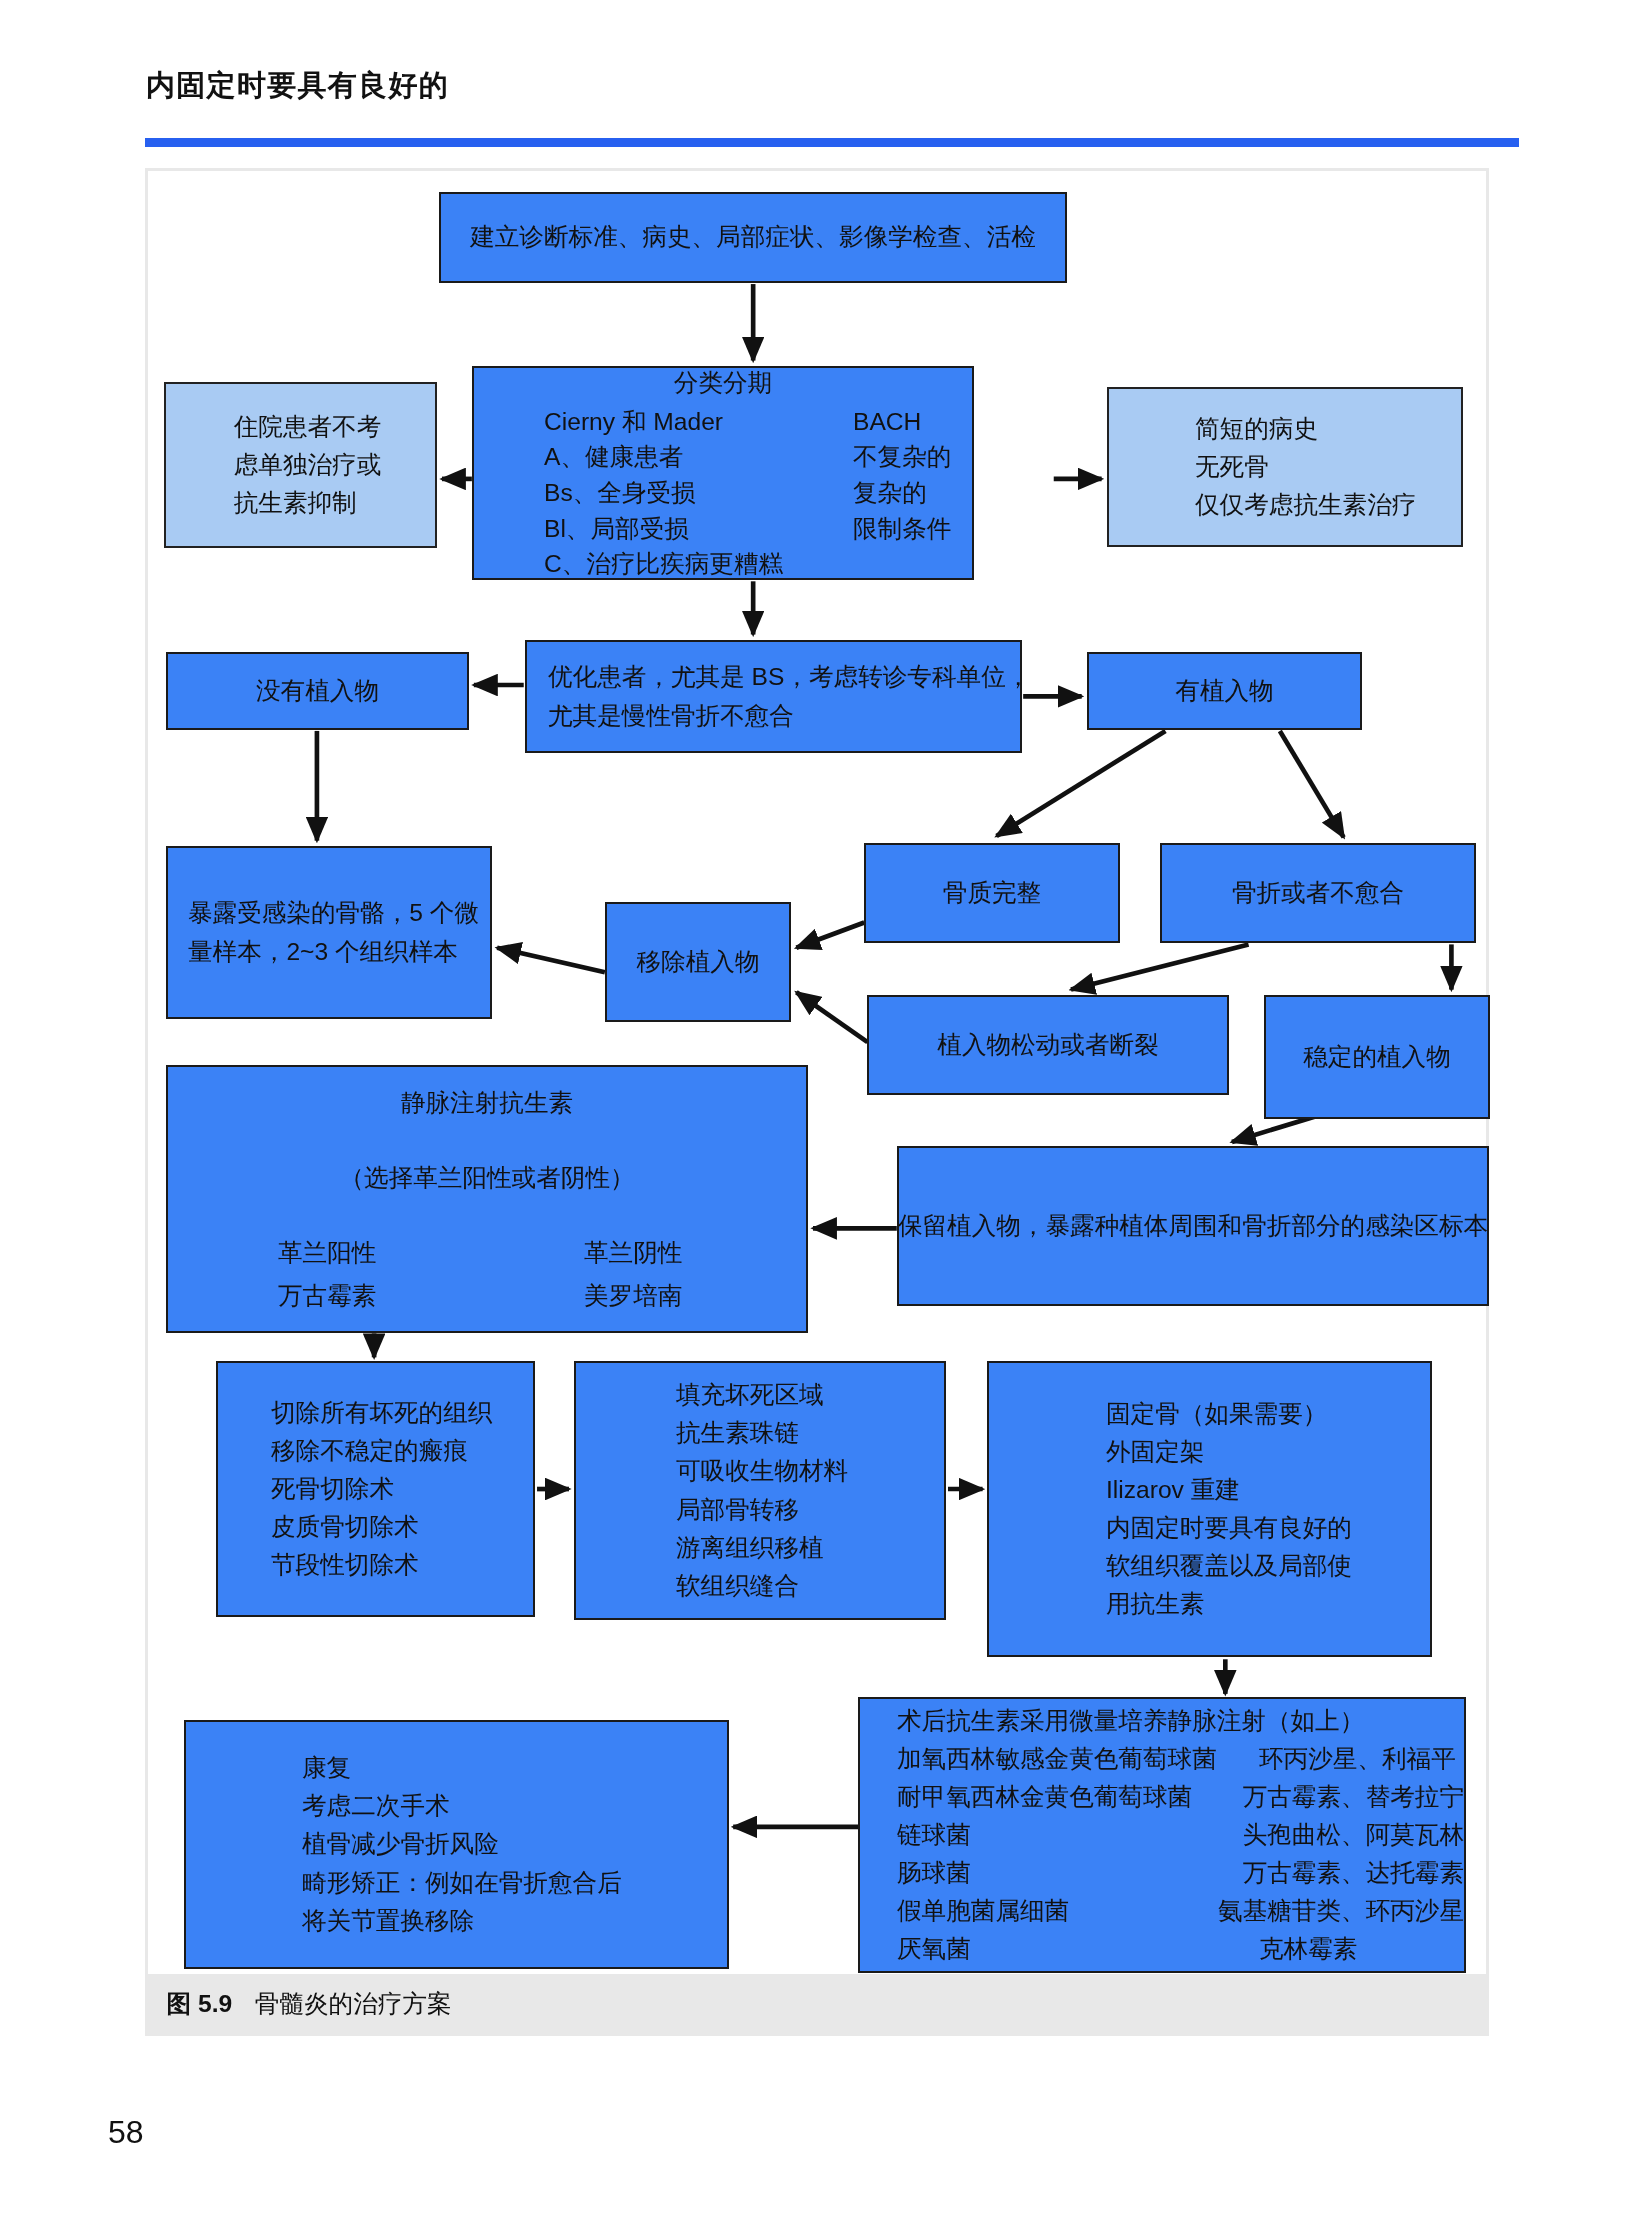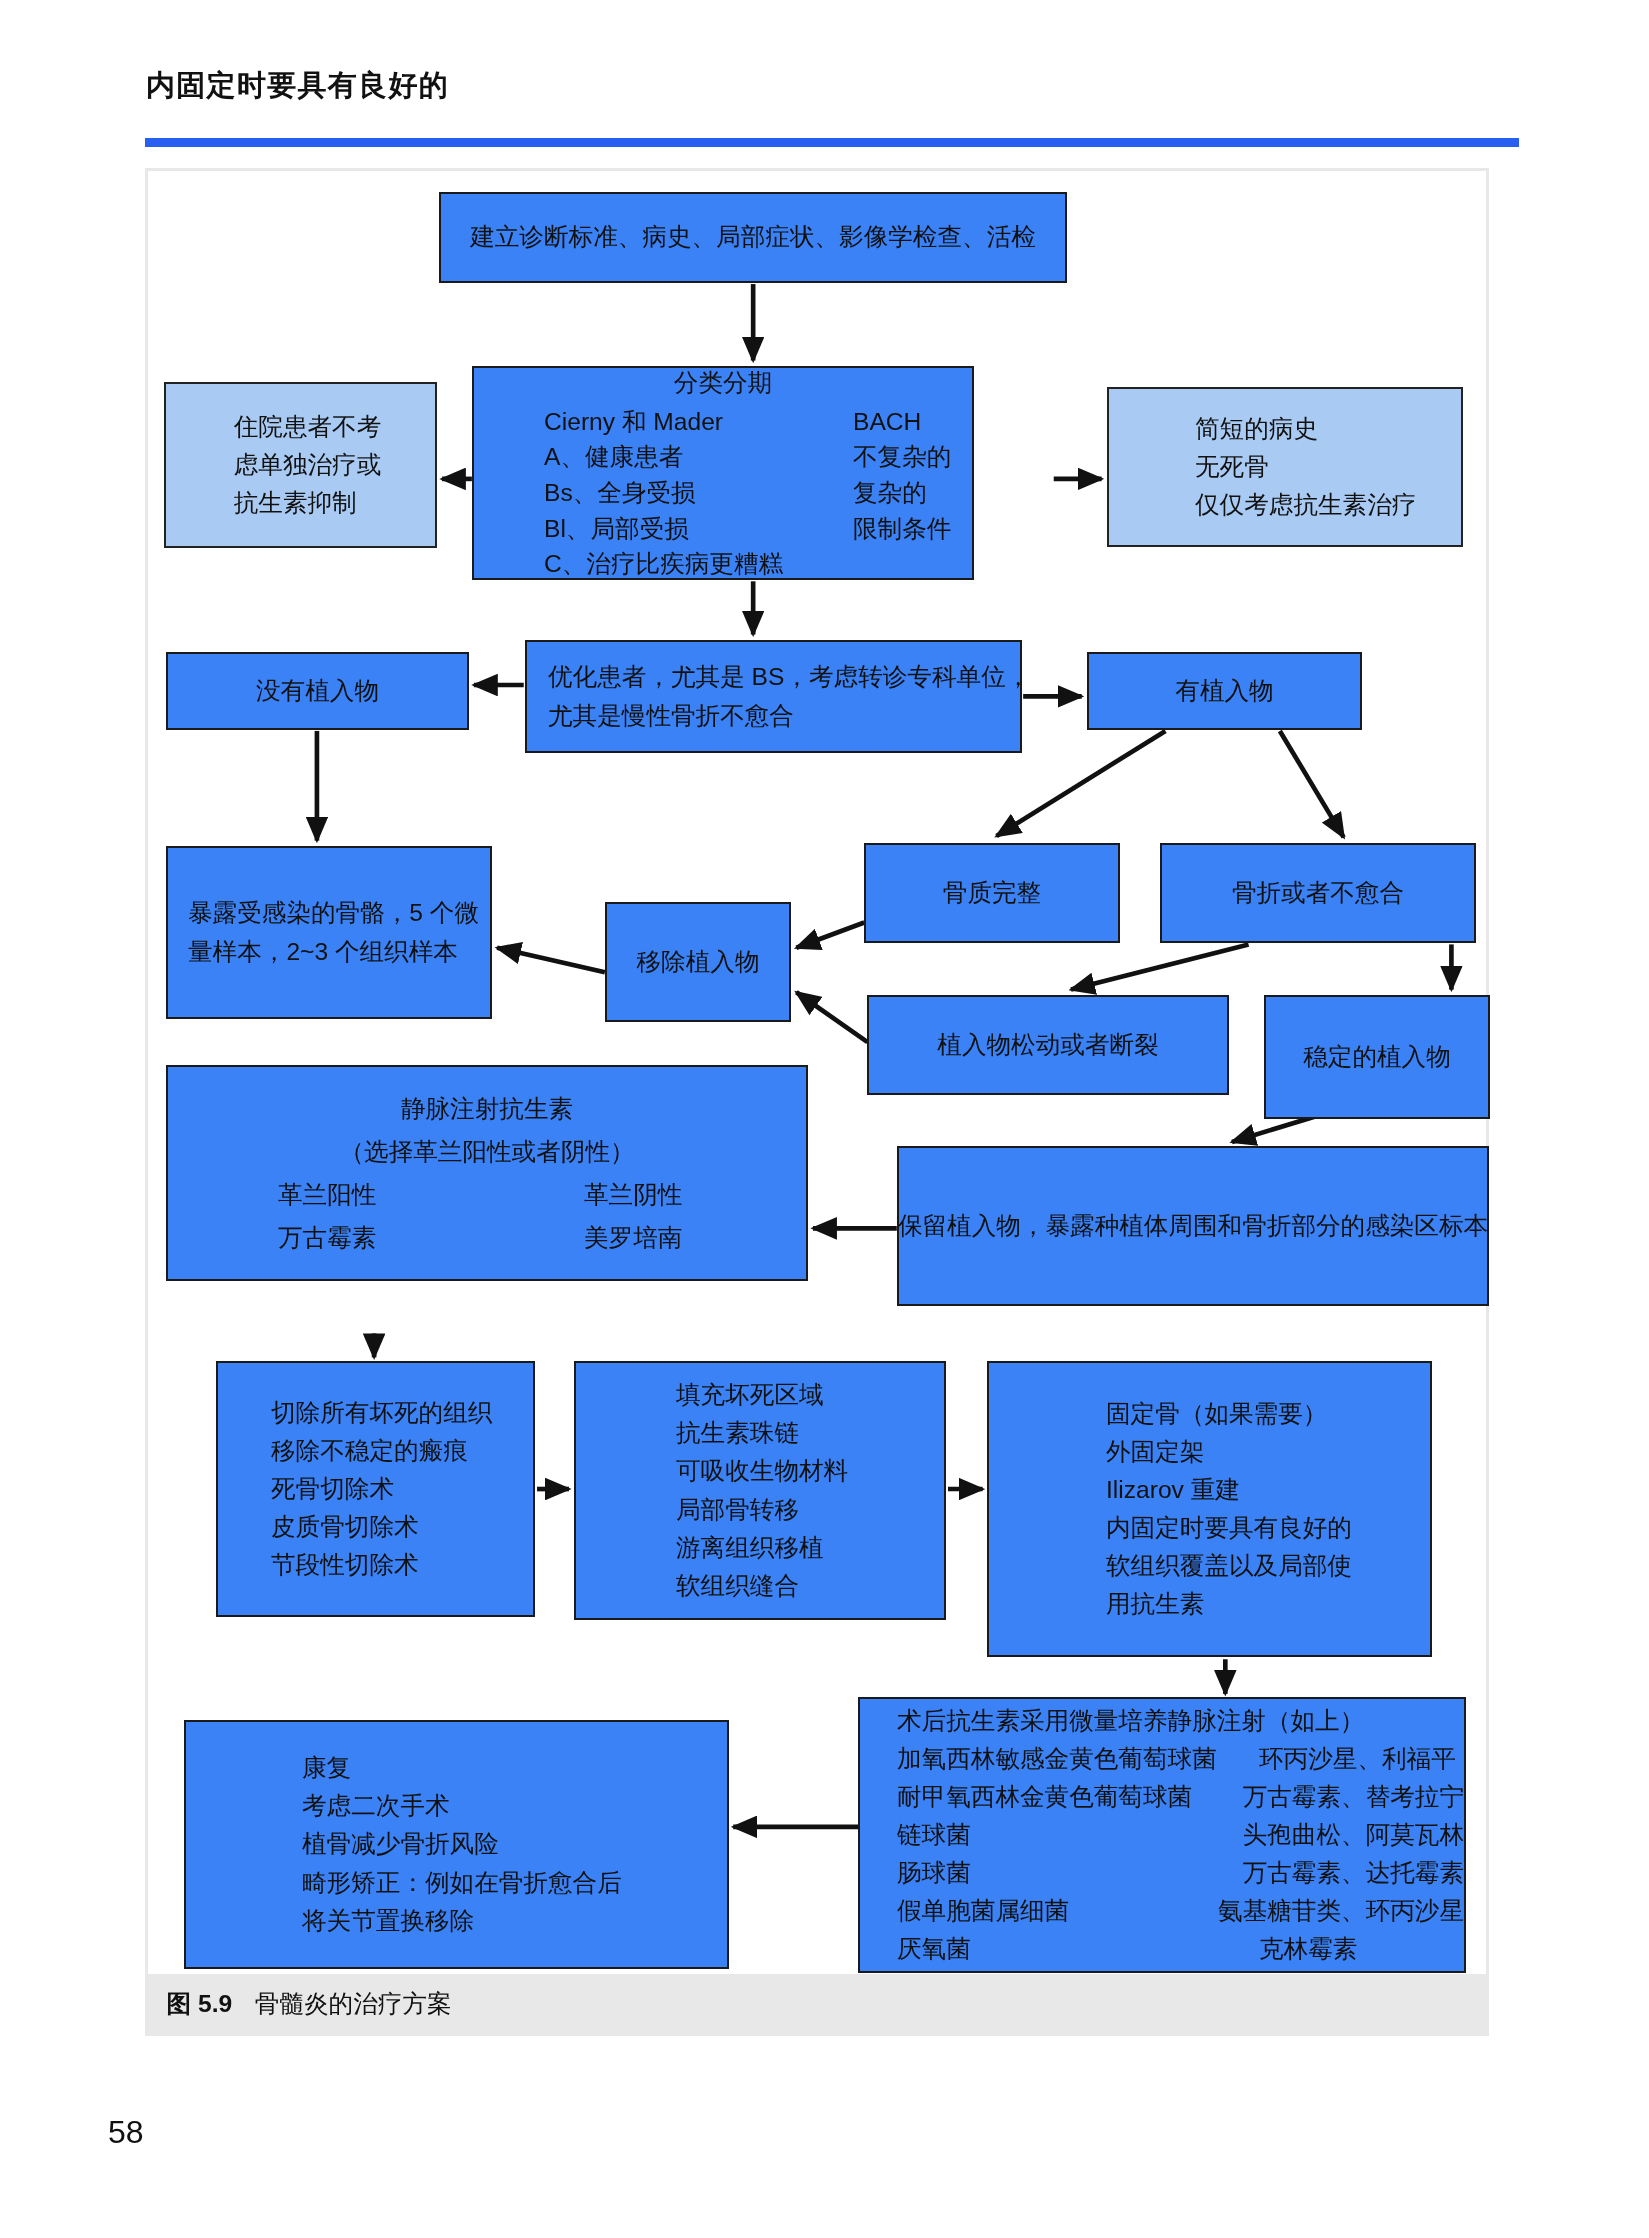--- a/index.html
+++ b/index.html
@@ -141,21 +141,21 @@
   </div>
 
   <div class="node ctr" style="left:719px;top:824px;width:362px;height:100px;">
     <div class="line">植入物松动或者断裂</div>
   </div>
 
   <div class="node ctr" style="left:1116px;top:824px;width:226px;height:124px;">
     <div class="line">稳定的植入物</div>
   </div>
 
-  <div class="node" style="left:18px;top:894px;width:642px;height:216px;">
+  <div class="node" style="left:18px;top:894px;width:642px;height:268px;gap:32px;">
     <div class="iv-title line">静脉注射抗生素</div>
     <div class="iv-sub line">（选择革兰阳性或者阴性）</div>
     <div class="iv-rows">
       <div class="row2">
         <div class="line">革兰阳性</div>
         <div class="line">革兰阴性</div>
       </div>
       <div class="row2">
         <div class="line">万古霉素</div>
         <div class="line">美罗培南</div>

